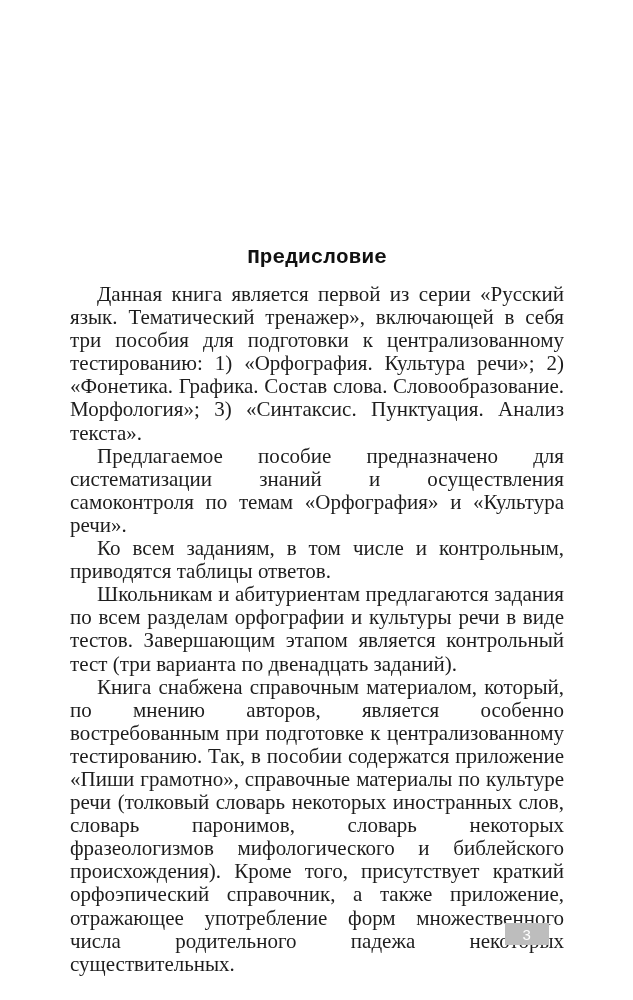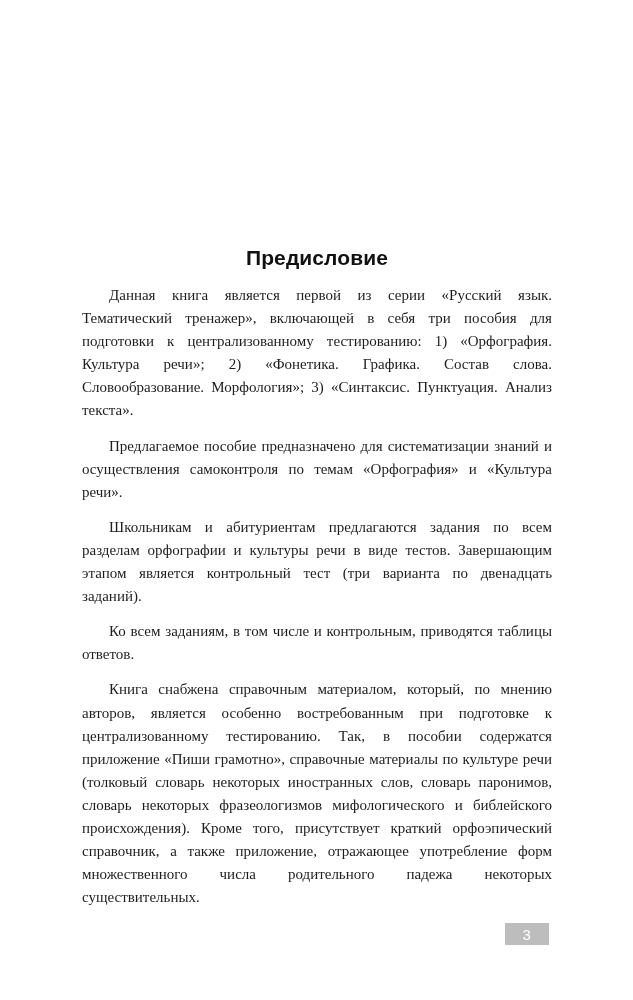--- a/index.html
+++ b/index.html
@@ -25,29 +25,29 @@
     top: 246px;
     width: 494px;
   }
   .chapter-title {
     font-size: 21px;
     font-weight: bold;
     text-align: center;
     letter-spacing: 0.1px;
     margin: 0 0 14px 0;
     color: #111111;
-    font-family: Liberation Sans, sans-serif;
+    font-family: Liberation Mono, monospace;
   }
   .para {
-    font-size: 15px;
+    font-size: 21px;
     line-height: 23.1px;
     text-align: justify;
     text-justify: inter-word;
     text-indent: 27px;
-    margin: 12px;
+    margin: 0;
     color: #1d1d1d;
     hyphens: manual;
     -webkit-hyphens: manual;
   }
   .page-number-badge {
     position: absolute;
     left: 505px;
     top: 923px;
     width: 44px;
     height: 22px;
@@ -68,22 +68,22 @@
 <body>
 
 <div class="page">
 
   <div class="content">
 
     <h1 class="chapter-title">Предисловие</h1>
 
     <p class="para">Данная книга является первой из серии «Русский язык. Тематический тренажер», включающей в себя три пособия для подготовки к централизованному тестированию: 1) «Орфография. Культура речи»; 2) «Фонетика. Графика. Состав слова. Словообразование. Морфология»; 3) «Синтаксис. Пунктуация. Анализ текста».</p>
     <p class="para">Предлагаемое пособие предназначено для систематизации знаний и осуществления самоконтроля по темам «Орфография» и «Культура речи».</p>
+    <p class="para">Ко всем заданиям, в том числе и контрольным, приводятся таблицы ответов.</p>
     <p class="para">Школьникам и абитуриентам предлагаются задания по всем разделам орфографии и культуры речи в виде тестов. Завершающим этапом является контрольный тест (три варианта по двенадцать заданий).</p>
-    <p class="para">Ко всем заданиям, в том числе и контрольным, приводятся таблицы ответов.</p>
     <p class="para">Книга снабжена справочным материалом, который, по мнению авторов, является особенно востребованным при подготовке к централизованному тестированию. Так, в пособии содержатся приложение «Пиши грамотно», справочные материалы по культуре речи (толковый словарь некоторых иностранных слов, словарь паронимов, словарь некоторых фразеологизмов мифологического и библейского происхождения). Кроме того, присутствует краткий орфоэпический справочник, а также приложение, отражающее употребление форм множественного числа родительного падежа некоторых существительных.</p>
 
   </div>
 
   <div class="page-number-badge">
     <span class="num">3</span>
   </div>
 
 </div>
 

